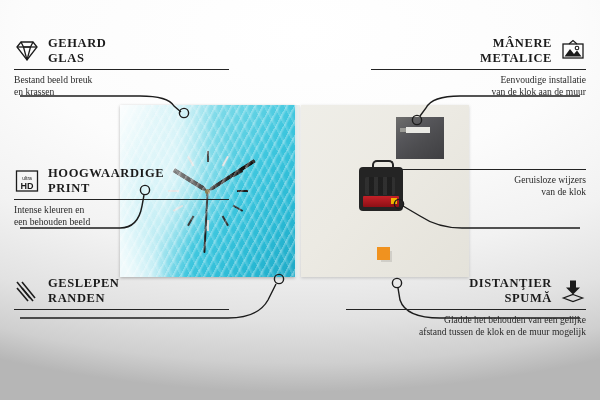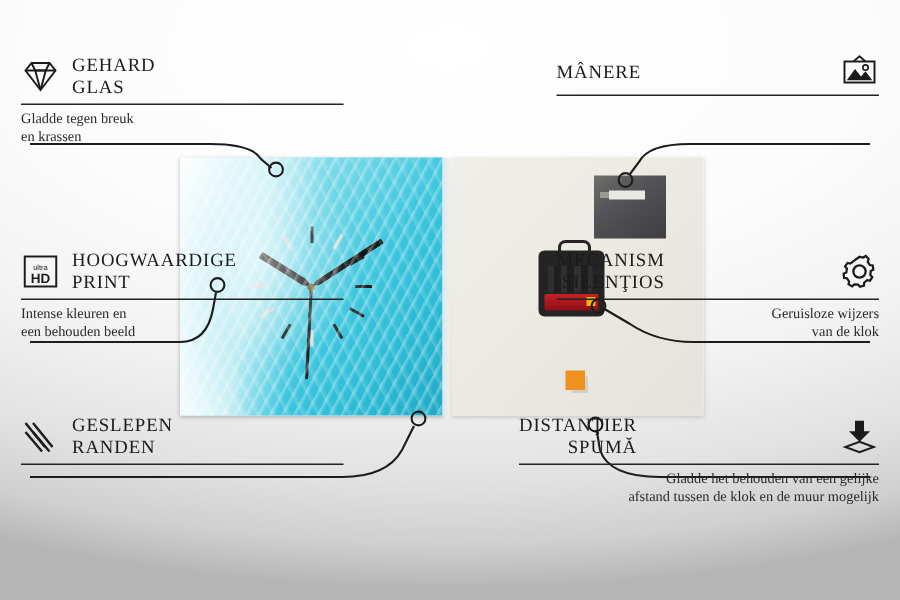--- a/index.html
+++ b/index.html
@@ -53,26 +53,26 @@
   .hanger .slot{position:absolute;left:10px;top:10px;width:24px;height:6px;background:#e9e9e4;box-shadow:-7px 0 0 -1px #9a9a95;}
   .mech{position:absolute;left:58px;top:62px;width:44px;height:44px;background:#242424;border-radius:4px;}
   .mech .loop{position:absolute;left:13px;top:-7px;width:18px;height:10px;border:2.5px solid #242424;border-bottom:none;border-radius:5px 5px 0 0;}
   .mech .batt{position:absolute;left:4px;bottom:4px;width:36px;height:11px;background:linear-gradient(180deg,#c52027,#8d1016);border-radius:1px;}
   .mech .batt::after{content:"";position:absolute;right:2px;top:2px;width:6px;height:6px;background:#f0b400;}
   .mech .dial{position:absolute;left:6px;top:10px;width:30px;height:18px;background:repeating-linear-gradient(90deg,#313131 0 4px,#1e1e1e 4px 9px);opacity:.9;border-radius:2px;}
   .spacer{position:absolute;left:76px;top:142px;width:13px;height:13px;background:#f0921f;box-shadow:3px 3px 0 -1px rgba(0,0,0,.1);}
   
   .callout{position:absolute;width:215px;}
   .callout .head{display:flex;align-items:center;gap:8px;}
-  .callout .title{font-size:12.5px;font-weight:normal;color:#1b1b1b;letter-spacing:.6px;line-height:15px;text-transform:uppercase;}
+  .callout .title{font-size:12.5px;font-weight:bold;color:#1b1b1b;letter-spacing:.6px;line-height:15px;text-transform:uppercase;}
   .callout hr{border:none;border-top:1.3px solid #232323;margin:3px 0 4px;}
   .callout .desc{font-size:9.6px;color:#2a2a2a;line-height:12px;}
   .callout.left{left:14px;text-align:left;}
   .callout.right{right:14px;text-align:right;}
-  .callout.right .head{flex-direction:row-reverse;justify-content:space-between;}
+  .callout.right .head{flex-direction:row-reverse;}
   .ico{width:26px;height:24px;flex:0 0 26px;display:block;}
   .c1{top:36px;} .c2{top:166px;} .c3{top:276px;}
   svg{display:block;overflow:visible;}
   #wires{position:absolute;left:0;top:0;width:600px;height:400px;pointer-events:none;}
   #wires path{fill:none;stroke:#1c1c1c;stroke-width:1.4;}
   #wires circle{fill:none;stroke:#1c1c1c;stroke-width:1.4;}
 </style>
 </head>
 <body>
 
@@ -162,21 +162,21 @@
               <path d="M9.5 8 L16.5 8"></path>
         </g>
           </svg>
       </span>
       <span class="title">
         <span>GEHARD</span><br><span>GLAS</span>
       </span>
     </div>
     <hr>
     <div class="desc">
-      <span>Gladde tegen breuk</span><br><span>en krassen</span>
+      <span>Bestand beeld breuk</span><br><span>en krassen</span>
     </div>
   </div>
 
   <div class="callout left c2">
     <div class="head">
       <span class="ico">
         <svg viewBox="0 0 26 24">
           <rect x="2.5" y="2" width="21" height="20" fill="none" stroke="#1b1b1b" stroke-width="1.3"></rect>
           <text x="13" y="11" font-family="Liberation Sans, sans-serif" font-size="5" text-anchor="middle" fill="#1b1b1b">ultra</text>
           <text x="13" y="19.5" font-family="Liberation Sans, sans-serif" font-size="9" font-weight="bold" text-anchor="middle" fill="#1b1b1b">HD</text>
@@ -215,40 +215,30 @@
     <div class="head">
       <span class="ico">
         <svg viewBox="0 0 26 24">
           <path d="M9 5 L13 1.5 L17 5" fill="none" stroke="#1b1b1b" stroke-width="1.2"></path>
           <rect x="3" y="5" width="20" height="14" fill="none" stroke="#1b1b1b" stroke-width="1.3"></rect>
           <path d="M4.5 17.5 L10 10 L14 15 L17 11.5 L21.5 17.5 Z" fill="#1b1b1b"></path>
           <circle cx="17" cy="9" r="1.8" fill="none" stroke="#1b1b1b" stroke-width="1.1"></circle>
         </svg>
       </span>
       <span class="title">
-        <span>MÂNERE</span><br>
-      </span>
-    </div>
-    <hr>
+        <span>MÂNERE</span><br><span>METALICE</span>
+      </span>
+    </div>
+    <hr>
+    <div class="desc">
+      <span>Eenvoudige installatie</span><br><span>van de klok aan de muur</span>
+    </div>
   </div>
 
   <div class="callout right c2">
-    <div class="head">
-      <span class="ico">
-        <svg viewBox="0 0 26 24">
-            <g fill="none" stroke="#1b1b1b" stroke-width="1.5">
-          <path d="M13 2.2 l2.6 .5 1.6-1.1 1.9 2.1 -.6 1.8 1.4 2.2 1.9 .3 .4 2.8 -1.7 .9 -.3 2.6 1.3 1.4 -1.5 2.4 -1.9-.3 -2 1.7 -.1 1.9 -2.7 .8 -1.2-1.5 -2.6-.1 -1.4 1.3 -2.4-1.4 .4-1.9 -1.5-2.1 -1.9-.2 -.3-2.8 1.8-.8 .4-2.6 -1.2-1.5 1.6-2.3 1.9 .4 2.1-1.6 Z"></path>
-          <circle cx="13" cy="12" r="4.1"></circle>
-        </g>
-          </svg>
-      </span>
-      <span class="title">
-        <span>MECANISM</span><br><span>SILENŢIOS</span>
-      </span>
-    </div>
     <hr>
     <div class="desc">
       <span>Geruisloze wijzers</span><br><span>van de klok</span>
     </div>
   </div>
 
   <div class="callout right c3" style="width:240px">
     <div class="head">
       <span class="ico">
         <svg viewBox="0 0 26 24">

